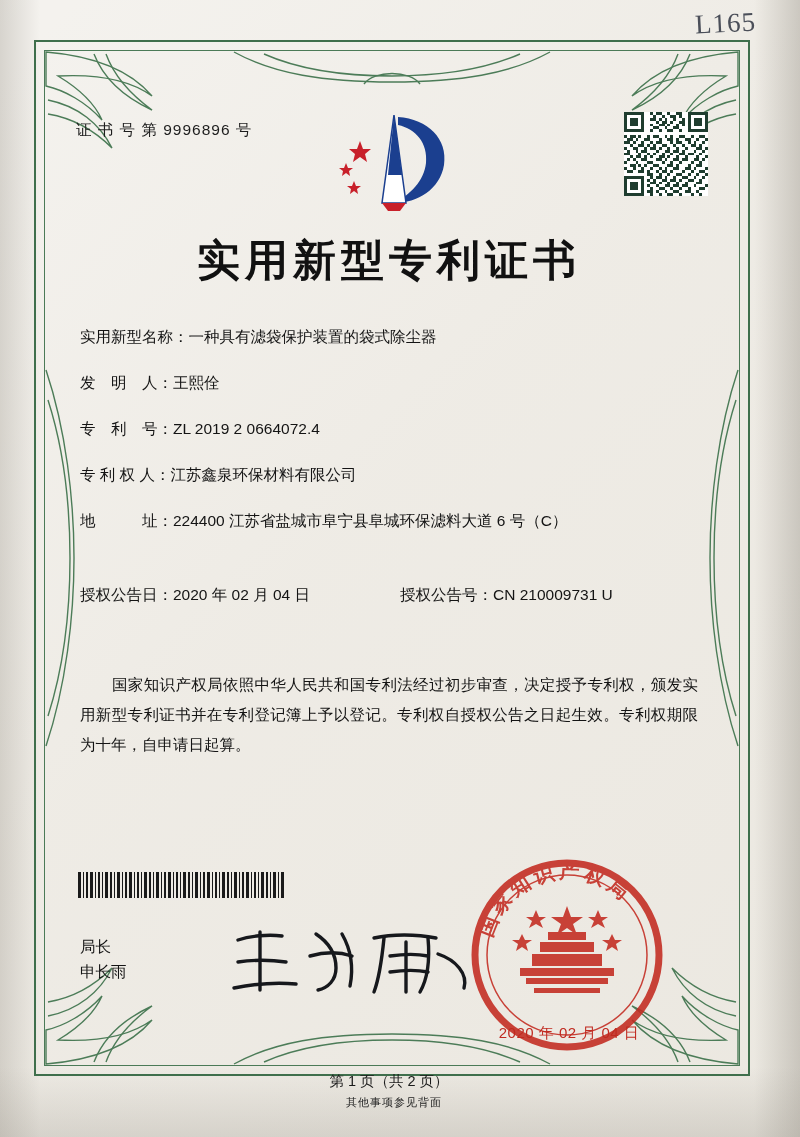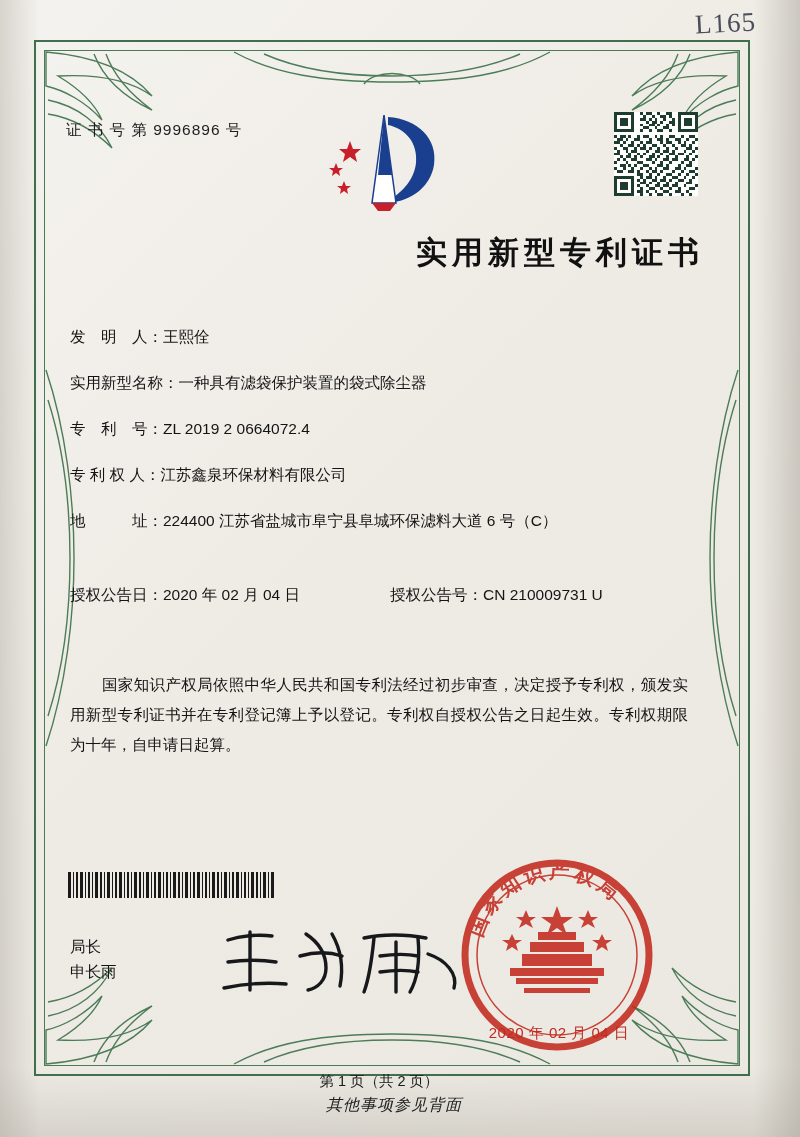--- a/index.html
+++ b/index.html
@@ -75,21 +75,21 @@
     top: 40px;
     width: 716px;
     height: 1036px;
     pointer-events: none;
   }
 
   
 
   .content {
     position: absolute;
-    left: 54px;
+    left: 64px;
     top: 72px;
     width: 650px;
     height: 980px;
   }
 
   .cert-no {
     position: absolute;
     left: 12px;
     top: 48px;
     font-size: 15.5px;
@@ -112,22 +112,22 @@
     top: 40px;
     width: 84px;
     height: 84px;
   }
 
   .title {
     position: absolute;
     left: 0;
     top: 160px;
     width: 650px;
-    text-align: right;
-    font-size: 31px;
+    text-align: center;
+    font-size: 43px;
     font-weight: bold;
     letter-spacing: 5px;
     color: #111;
     font-family: "Liberation Sans", sans-serif;
   }
 
   .fields {
     position: absolute;
     left: 16px;
     top: 255px;
@@ -231,25 +231,24 @@
     color: #1a1a1a;
     font-family: "Liberation Sans", sans-serif;
   }
 
   .footnote {
     position: absolute;
     left: 0;
     top: 1095px;
     width: 788px;
     text-align: center;
-    font-size: 16px;
+    font-size: 11px;
     color: #222;
     font-family: "Liberation Sans", sans-serif;
     letter-spacing: 1px;
-    font-style: italic;
   }
 </style>
 </head>
 <body>
 
 <div class="page">
 
   <div class="paper-shade-left"></div>
   <div class="paper-shade-right"></div>
   <div class="paper-shade-bottom"></div>
@@ -539,24 +538,24 @@
           <rect x="19" y="28" width="1" height="1"></rect>
           <rect x="23" y="28" width="1" height="1"></rect>
           <rect x="26" y="28" width="1" height="1"></rect>
       </g>
     </svg>
 
     <div class="title">实用新型专利证书</div>
 
     <div class="fields">
       <div class="field">
-        <span class="lbl">发　明　人：</span><span class="val">王熙佺</span>
+        <span class="lbl">实用新型名称：</span><span class="val">一种具有滤袋保护装置的袋式除尘器</span>
       </div>
       <div class="field">
-        <span class="lbl">实用新型名称：</span><span class="val">一种具有滤袋保护装置的袋式除尘器</span>
+        <span class="lbl">发　明　人：</span><span class="val">王熙佺</span>
       </div>
       <div class="field">
         <span class="lbl">专　利　号：</span><span class="val">ZL 2019 2 0664072.4</span>
       </div>
       <div class="field">
         <span class="lbl">专 利 权 人：</span><span class="val">江苏鑫泉环保材料有限公司</span>
       </div>
       <div class="field">
         <span class="lbl">地　　　址：</span><span class="val">224400 江苏省盐城市阜宁县阜城环保滤料大道 6 号（C）</span>
       </div>

